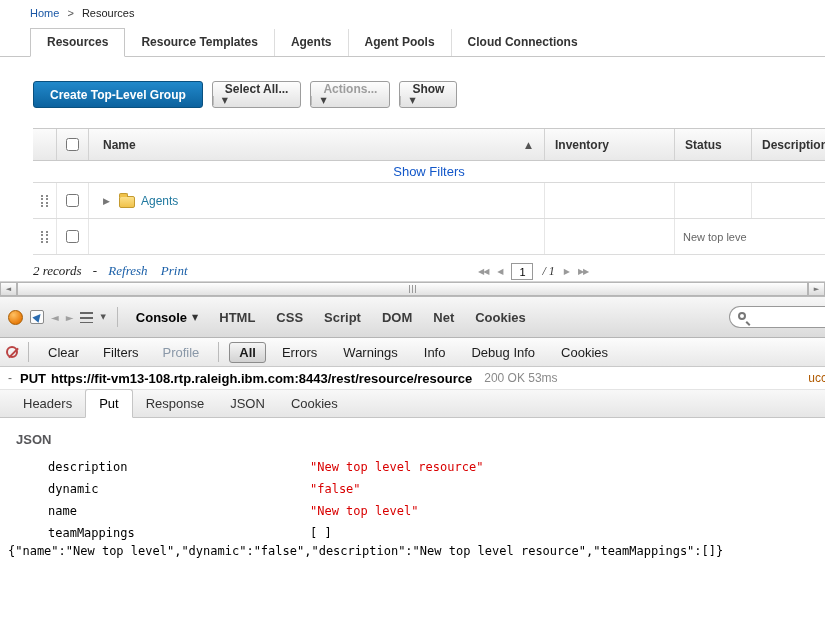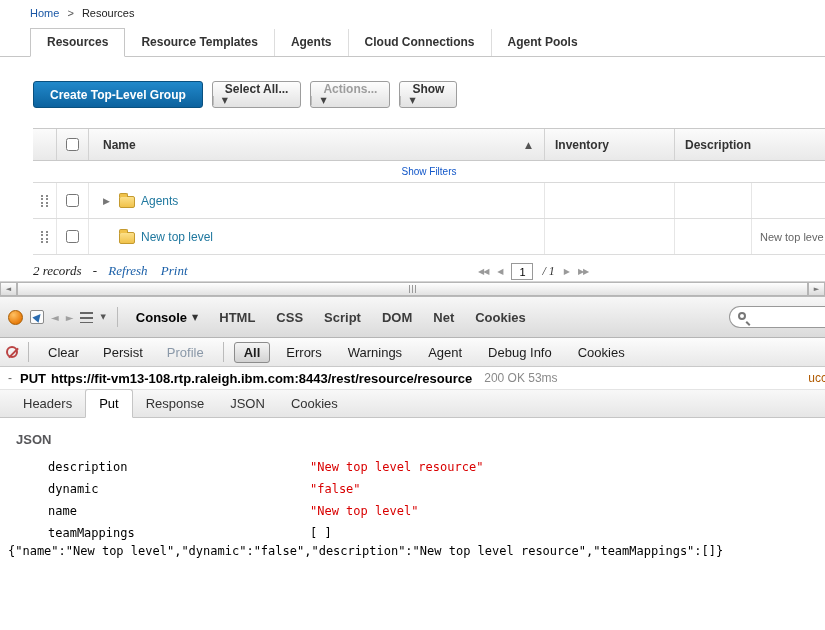--- a/index.html
+++ b/index.html
@@ -35,21 +35,21 @@
   
   .grid { margin-left:33px; border-top:1px solid #c9c9c9; }
   .cols { display:grid; grid-template-columns:24px 32px 456px 130px 77px 1fr; }
   .thead { height:32px; background:linear-gradient(#fbfbfb,#e9e9e9); border-bottom:1px solid #c9c9c9; }
   .th { display:flex; align-items:center; border-right:1px solid #d2d2d2; font-weight:bold; color:#333; font-size:12px; padding-left:10px; overflow:hidden; cursor:pointer; }
   .th.th-drag, .th.th-check { padding-left:0; justify-content:center; }
   .th.th-name { justify-content:space-between; padding-left:14px; padding-right:12px; }
   .th.th-desc { border-right:none; }
   .sort { font-size:9px; color:#555; }
   .filters-row { height:22px; border-bottom:1px solid #d9d9d9; display:flex; align-items:center; justify-content:center; }
-  .filters-row a { color:#1257c9; font-size:10px; text-decoration:none; cursor:pointer; }
+  .filters-row a { color:#1257c9; font-size:13px; text-decoration:none; cursor:pointer; }
   .trow { height:36px; border-bottom:1px solid #dcdcdc; }
   .td { display:flex; align-items:center; border-right:1px solid #e6e6e6; overflow:hidden; }
   .td.td-desc { border-right:none; font-size:11px; color:#666; padding-left:8px; white-space:nowrap; }
   .td.td-drag, .td.td-check { justify-content:center; }
   .drag { width:7px; height:12px; border-left:2px dotted #8a8a8a; border-right:2px dotted #8a8a8a; cursor:grab; }
   .td-name { padding-left:14px; gap:6px; }
   .expander { width:10px; font-size:9px; color:#777; cursor:pointer; }
   .folder { width:16px; height:12px; background:linear-gradient(#fce08a,#f0c24b); border:1px solid #c49a2f; border-radius:2px; position:relative; margin-top:3px; flex:none; }
   .folder::before { content:''; position:absolute; top:-4px; left:-1px; width:7px; height:3px; background:#f0c24b; border:1px solid #c49a2f; border-bottom:none; border-radius:2px 2px 0 0; }
   .rlink { color:#20789f; text-decoration:none; font-size:12px; cursor:pointer; }
@@ -130,22 +130,22 @@
   <div class="breadcrumb">
     <a>Home</a>
     <span class="bc-sep">&gt;</span>
     <span class="bc-cur">Resources</span>
   </div>
 
   <div class="tabbar">
     <div class="tab active">Resources</div>
     <div class="tab">Resource Templates</div>
     <div class="tab">Agents</div>
+    <div class="tab">Agent Pools</div>
     <div class="tab">Cloud Connections</div>
-    <div class="tab">Agent Pools</div>
   </div>
 
   <div class="actions-row">
     <button class="btn-primary">Create Top-Level Group</button>
     <div class="dropdown-btn">
       <span class="lbl">Select All...</span>
       <span class="caret glyph">▼</span>
     </div>
     <div class="dropdown-btn disabled">
       <span class="lbl">Actions...</span>
@@ -161,20 +161,21 @@
     <div class="thead cols">
       <div class="th th-drag"></div>
       <div class="th th-check">
         <input type="checkbox" style="">
       </div>
       <div class="th th-name">
         <span>Name</span>
         <span class="sort glyph">▲</span>
       </div>
       <div class="th">Inventory</div>
+      <div class="th">Status</div>
       <div class="th th-desc">Description</div>
     </div>
 
     <div class="filters-row">
       <a>Show Filters</a>
     </div>
 
     <div class="trow cols">
       <div class="td td-drag">
           <span class="drag"></span>
@@ -192,25 +193,20 @@
       <div class="td td-desc"></div>
     </div>
 
     <div class="trow cols">
       <div class="td td-drag">
           <span class="drag"></span>
         </div>
       <div class="td td-check">
           <input type="checkbox" style="">
         </div>
-      <div class="td td-name">
-        <span class="expander"></span>
-        <span class="folder"></span>
-        <a class="rlink">New top level</a>
-      </div>
       <div class="td"></div>
       <div class="td"></div>
       <div class="td td-desc">New top leve</div>
     </div>
   </div>
 
   <div class="table-footer">
     <span>2 records</span>
     <span class="dash">-</span>
     <a class="flink">Refresh</a>
@@ -260,27 +256,27 @@
       <div class="fb-search">
         <span class="mag"></span>
         <input style="">
       </div>
     </div>
 
     <div class="fb-filterbar">
       <span class="break-icon"></span>
       <span class="vsep"></span>
       <span class="fb-btn">Clear</span>
-      <span class="fb-btn">Persist</span>
+      <span class="fb-btn">Filters</span>
       <span class="fb-btn profile">Profile</span>
       <span class="vsep"></span>
       <span class="fb-filter active">All</span>
       <span class="fb-filter">Errors</span>
       <span class="fb-filter">Warnings</span>
-      <span class="fb-filter">Agent</span>
+      <span class="fb-filter">Info</span>
       <span class="fb-filter">Debug Info</span>
       <span class="fb-filter">Cookies</span>
     </div>
 
     <div class="fb-request">
       <span class="expander2">-</span>
       <span class="req-method">PUT</span>
       <a class="req-url">https://fit-vm13-108.rtp.raleigh.ibm.com:8443/rest/resource/resource</a>
       <span class="req-status">200 OK 53ms</span>
       <span class="req-src">ucc</span>

